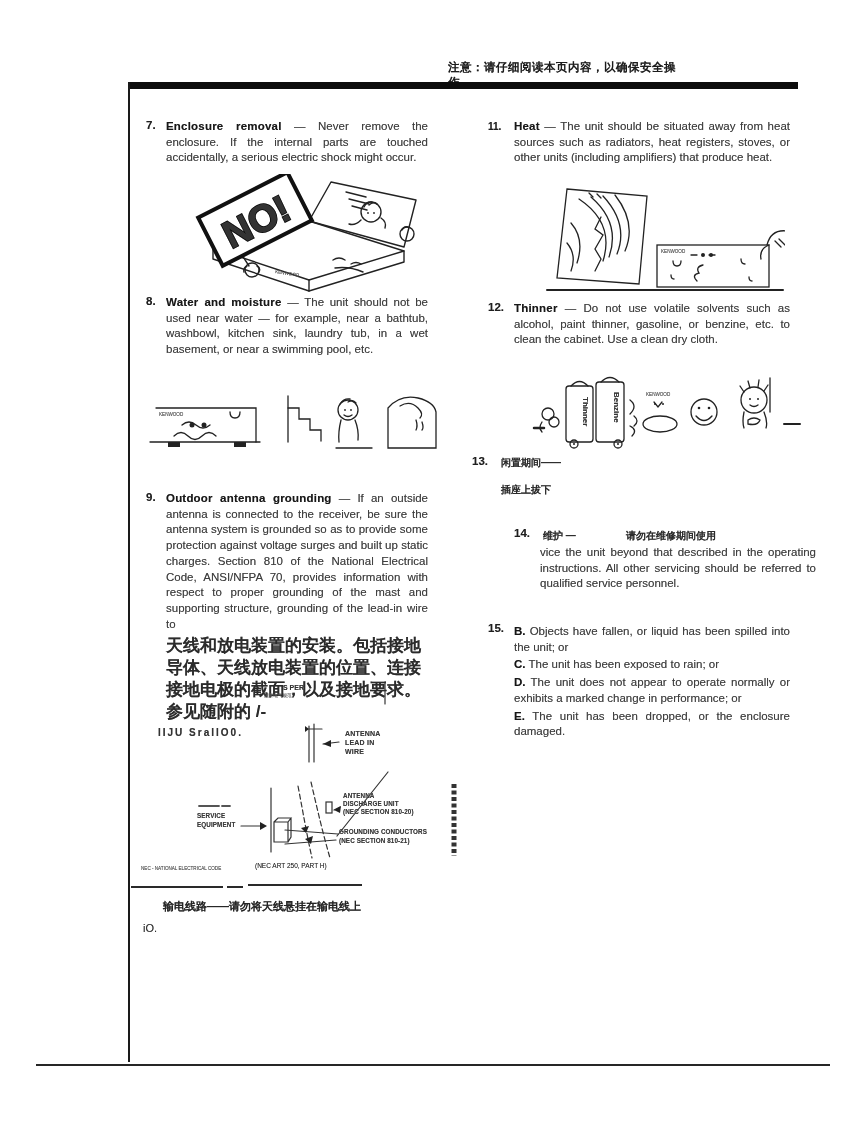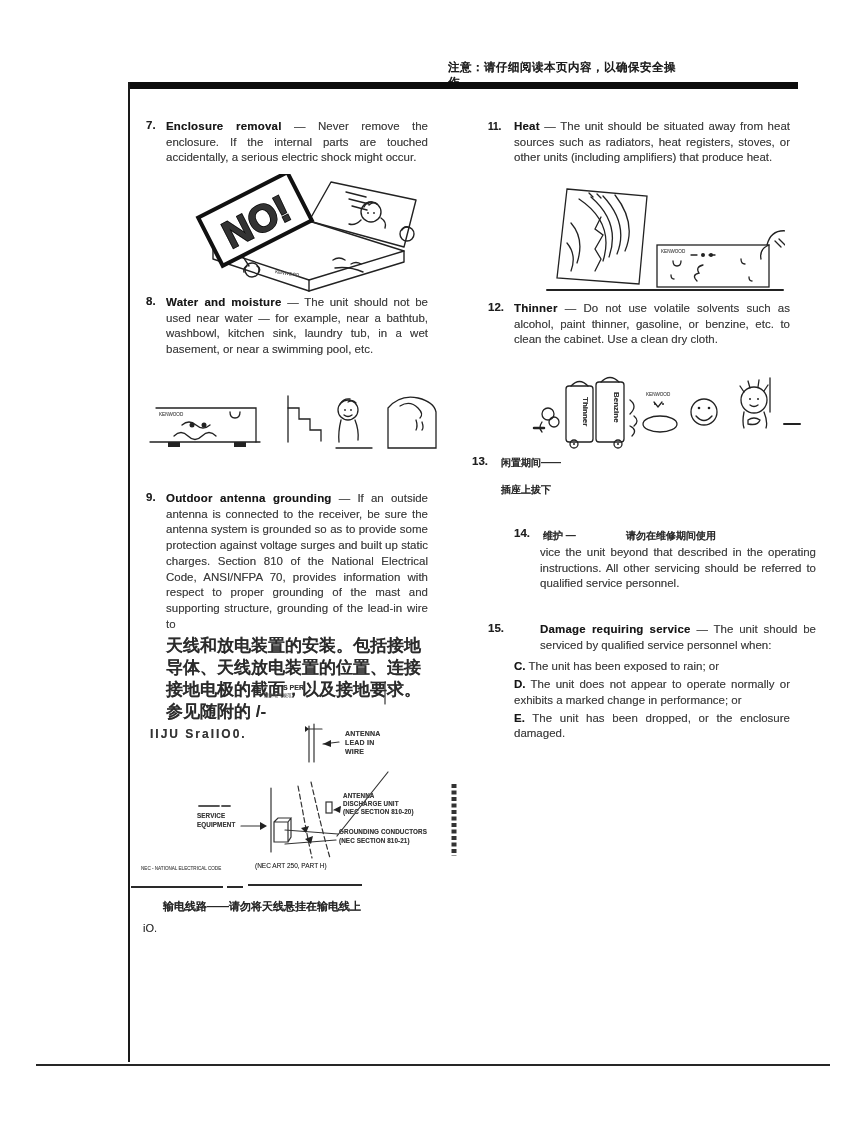--- a/index.html
+++ b/index.html
@@ -13,21 +13,21 @@
   .botrule{left:36px;top:1064px;width:794px;height:2px;background:#262626;}
 
   .item{position:absolute;}
   .num{position:absolute;left:0;top:0;font-weight:bold;color:#1f1f1f;font-size:11.5px;}
   .num.small{font-size:10px;top:2px;text-align:center;}
   .body{margin:0;text-align:justify;font-size:11.5px;line-height:15.7px;color:#3f3f3f;}
   .lcol .body{margin-left:20px;width:262px;}
   .rcol .body{margin-left:26px;width:276px;}
   .ttl{font-weight:bold;color:#181818;letter-spacing:.2px;}
   .zh{font-weight:bold;color:#2b2b2b;font-size:17px;line-height:22px;text-align:left;}
-  .tail{font-size:12px;font-weight:bold;letter-spacing:2px;color:#333;margin-left:4px;margin-top:4px;}
+  .tail{font-size:10px;font-weight:bold;letter-spacing:2px;color:#333;margin-left:12px;margin-top:4px;}
   .zsmall{font-size:10px;font-weight:bold;color:#2b2b2b;}
   .pt{margin:2px 0 0 0;}
   .pt b{color:#151515;}
   .intro{margin-bottom:6px;}
   .rule{position:absolute;background:#2a2a2a;}
   .powerline{left:163px;top:899px;font-size:11px;font-weight:bold;color:#242424;}
   .pagenum{left:143px;top:922px;font-size:11px;color:#333;}
 
   svg{display:block;}
   svg text{font-family:"Liberation Sans",sans-serif;fill:#333;}
@@ -254,20 +254,20 @@
   <div class="item rcol" style="left:514px;top:527px;width:310px;">
     <span class="num">14.</span>
     <span class="abs zsmall" style="left:29px;top:2px;">维护 —</span>
     <span class="abs zsmall" style="left:112px;top:2px;">请勿在维修期间使用</span>
     <p class="body" style="margin-top:18px;">vice the unit beyond that described in the operating instructions. All other servicing should be referred to qualified service personnel.</p>
   </div>
 
   <div class="item rcol" style="left:488px;top:622px;">
     <span class="num">15.</span>
     <div class="body">
-      <p class="body intro"><b class="ttl">Damage requiring service</b> <span>—  The unit should be serviced by qualified service personnel when:</span></p>
+      <p class="pt"><b>B.</b> <span>Objects have fallen, or liquid has been spilled into the unit; or</span></p>
       <p class="pt"><b>C.</b> <span>The unit has been exposed to rain; or</span></p>
       <p class="pt"><b>D.</b> <span>The unit does not appear to operate normally or exhibits a marked change in performance; or</span></p>
       <p class="pt"><b>E.</b> <span>The unit has been dropped, or the enclosure damaged.</span></p>
     </div>
   </div>
 
 </div>
 
 </body></html>

